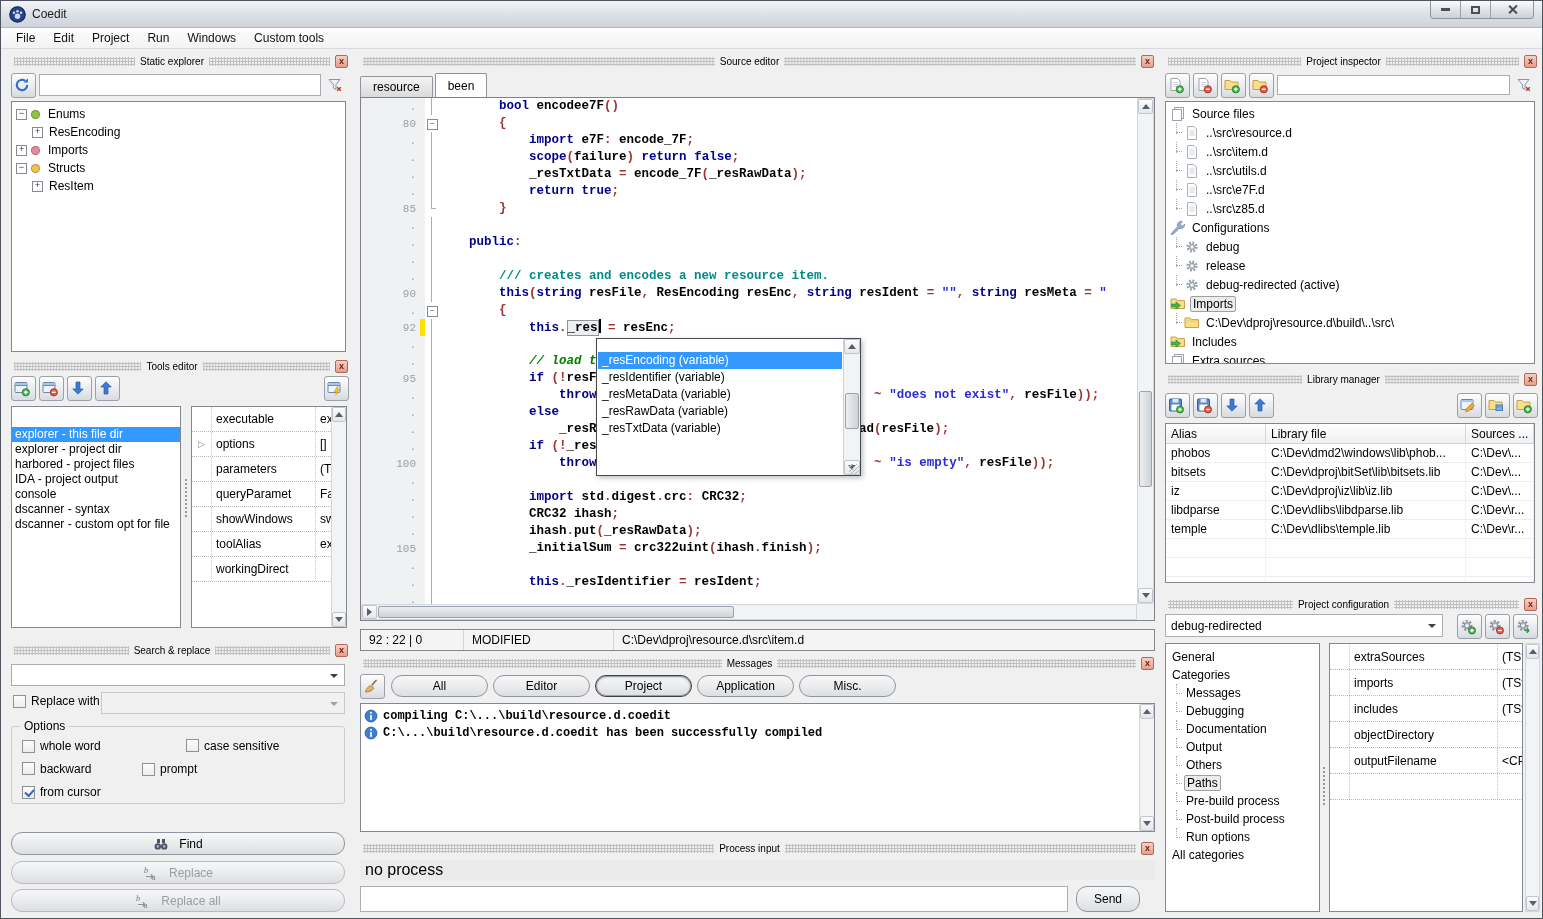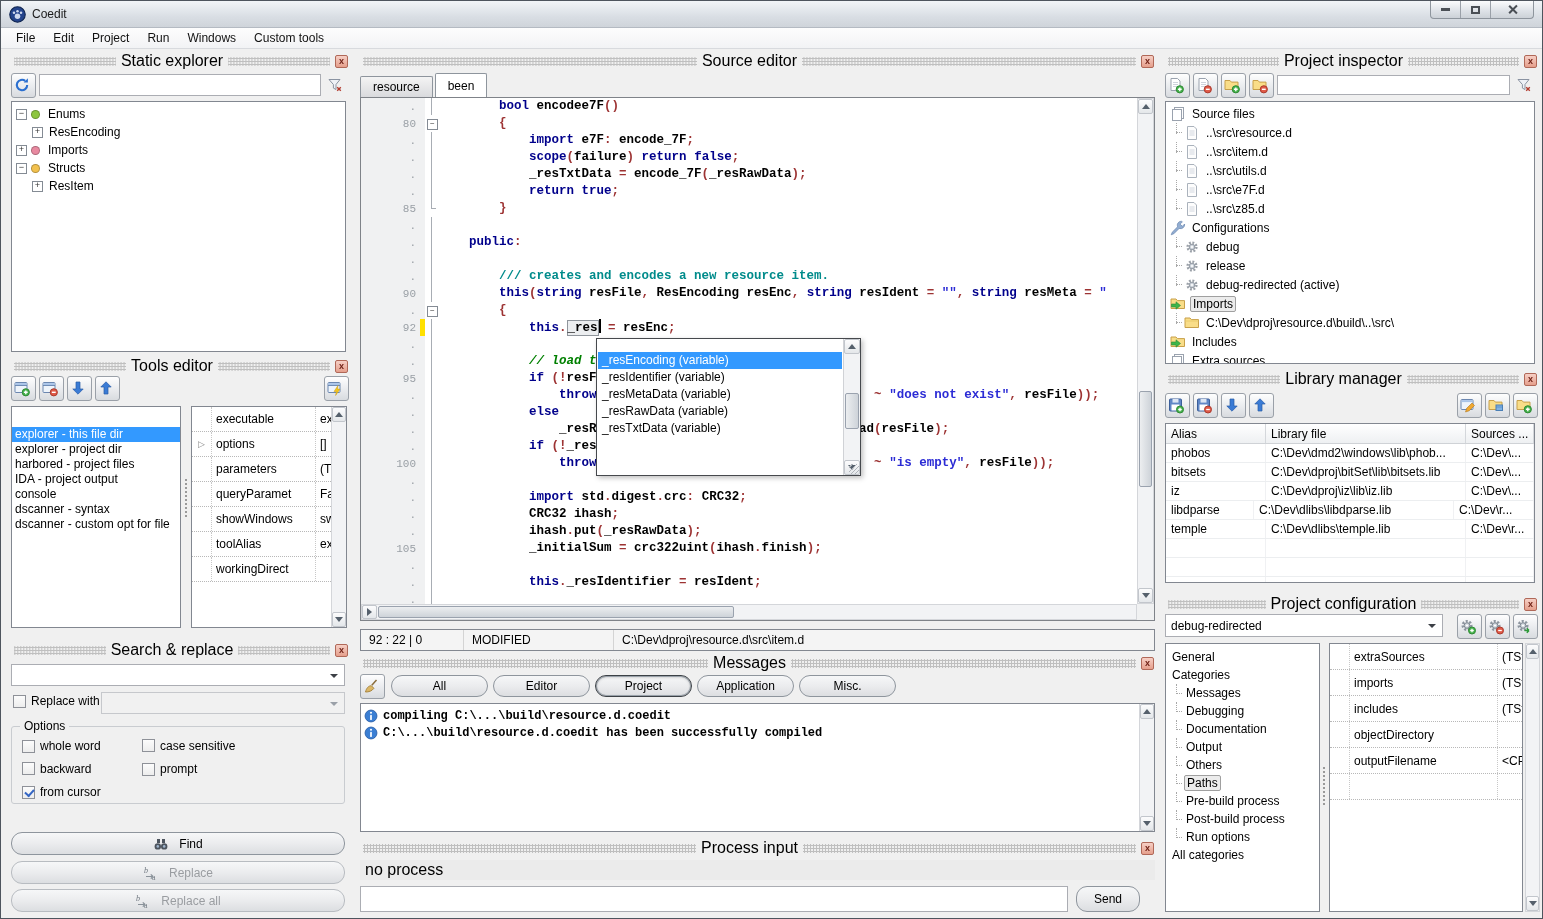--- a/index.html
+++ b/index.html
@@ -17,21 +17,21 @@
   .g-close{position:relative;width:11px;height:11px;}
   .g-close::before,.g-close::after{content:"";position:absolute;left:5px;top:0;width:2.4px;height:11px;background:#4a4f55;}
   .g-close::before{transform:rotate(45deg);}  .g-close::after{transform:rotate(-45deg);}
   .menubar{position:absolute;left:0;top:27px;width:100%;height:21px;background:linear-gradient(#fdfdfd,#f2f3f5);border-bottom:1px solid #d8dade;display:flex;align-items:center;padding-left:6px;}
   .mitem{font-size:12px;padding:2px 9px;color:#111;cursor:default;}
   .workspace{position:absolute;left:0;top:48px;right:0;bottom:0;background:#f0f0f0;}
   
   .panel{position:absolute;}
   .ptitle{position:absolute;left:0;top:0;right:0;height:16px;display:flex;align-items:center;}
   .ptdots{flex:1;height:9px;margin:0 5px;background-image:radial-gradient(#bfbfbf 1px,transparent 1.1px);background-size:3px 3px;background-position:center;}
-  .ptlabel{font-size:16px;color:#000;white-space:nowrap;}
+  .ptlabel{font-size:10px;color:#000;white-space:nowrap;}
   .pclose{width:13px;height:13px;margin-right:3px;border:1px solid #b06858;border-radius:2px;background:linear-gradient(#f6cfc5,#e59f8c);color:#6e1f14;font-size:9px;font-weight:bold;line-height:11px;text-align:center;cursor:pointer;}
   .tb{position:absolute;display:flex;align-items:center;gap:3px;}
   .btn{width:25px;height:25px;border:1px solid #9aa0a8;border-radius:3px;background:linear-gradient(#fefefe,#e9ebee 55%,#d8dbdf);display:flex;align-items:center;justify-content:center;cursor:pointer;}
   .btn.flat{border-color:transparent;background:transparent;}
   .btn svg,.ticon svg{display:block;}
   .input{border:1px solid #abadb3;background:#fff;height:22px;font-size:12px;padding:0 4px;font-family:"Liberation Sans",sans-serif;}
   .combo{position:relative;border:1px solid #abadb3;background:#fff;height:22px;display:flex;align-items:center;font-size:12px;padding:0 18px 0 5px;}
   .combo .carrow{position:absolute;right:6px;top:9px;width:0;height:0;border-left:4px solid transparent;border-right:4px solid transparent;border-top:4px solid #3c4046;}
   .combo.disabled{background:#f1f1f1;border-color:#c6c8cc;}
   .combo.disabled .carrow{border-top-color:#9aa0a8;}
@@ -346,21 +346,21 @@
           <span></span>
           <span class="carrow"></span>
         </div>
       <div class="groupbox" style="left:2px;top:84px;right:6px;height:78px;">
         <span class="gblegend">Options</span>
         <div id="sr-options" style="position:absolute;left:10px;top:12px;right:6px;display:grid;grid-template-columns:120px 1fr;row-gap:9px;">
             <div style="display: flex; align-items: center;">
               <span class="checkbox"></span>
               <span class="cblabel">whole word</span>
             </div>
-            <div style="display: flex; align-items: flex-start;">
+            <div style="display: flex; align-items: flex-start; margin-left: 44px;">
               <span class="checkbox"></span>
               <span class="cblabel">case sensitive</span>
             </div>
             <div style="display: flex; ">
               <span class="checkbox"></span>
               <span class="cblabel">backward</span>
             </div>
             <div style="display: flex; align-items: center;">
               <span class="checkbox"></span>
               <span class="cblabel">prompt</span>
@@ -1004,21 +1004,21 @@
             <div class="ltd" style="width: 100px;">bitsets</div>
             <div class="ltd" style="width: 200px;">C:\Dev\dproj\bitSet\lib\bitsets.lib</div>
             <div class="ltd" style="flex: 1 1 0%;">C:\Dev\...</div>
           </div>
           <div class="ltr">
             <div class="ltd" style="width: 100px;">iz</div>
             <div class="ltd" style="width: 200px;">C:\Dev\dproj\iz\lib\iz.lib</div>
             <div class="ltd" style="flex: 1 1 0%;">C:\Dev\...</div>
           </div>
           <div class="ltr">
-            <div class="ltd" style="width: 88px;">libdparse</div>
+            <div class="ltd" style="width: 100px;">libdparse</div>
             <div class="ltd" style="width: 200px;">C:\Dev\dlibs\libdparse.lib</div>
             <div class="ltd" style="flex: 1 1 0%;">C:\Dev\r...</div>
           </div>
           <div class="ltr">
             <div class="ltd" style="width: 100px;">temple</div>
             <div class="ltd" style="width: 200px;">C:\Dev\dlibs\temple.lib</div>
             <div class="ltd" style="flex: 1 1 0%;">C:\Dev\r...</div>
           </div>
           <div class="ltr">
             <div class="ltd" style="width: 100px;"></div>

